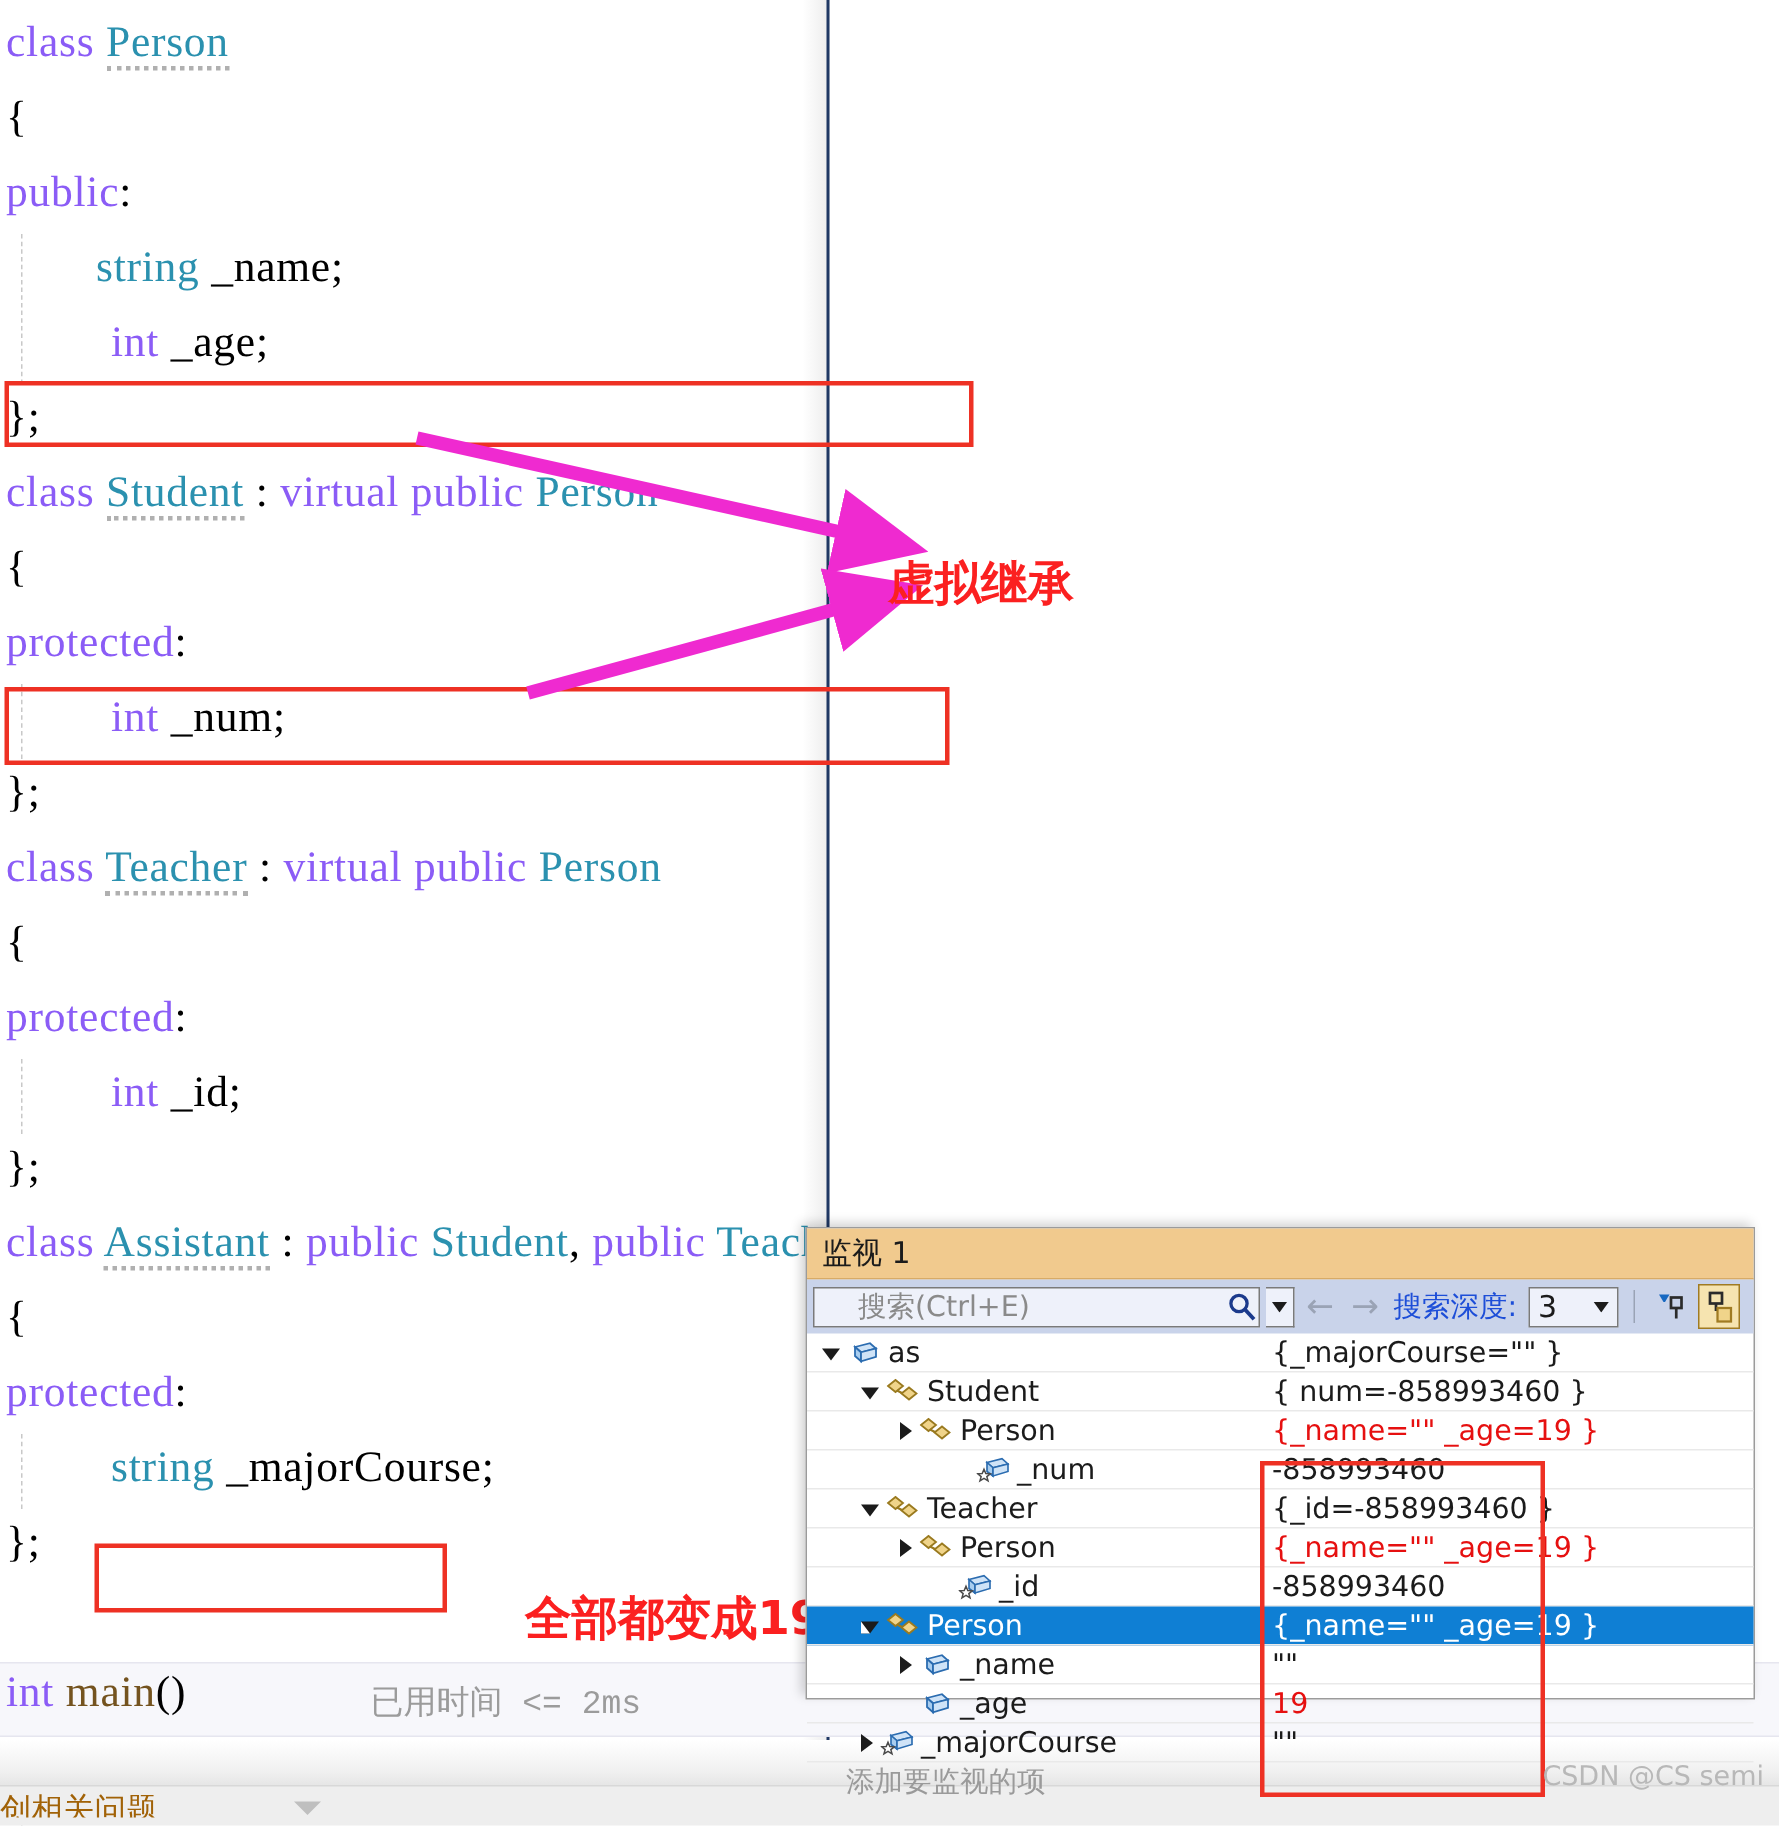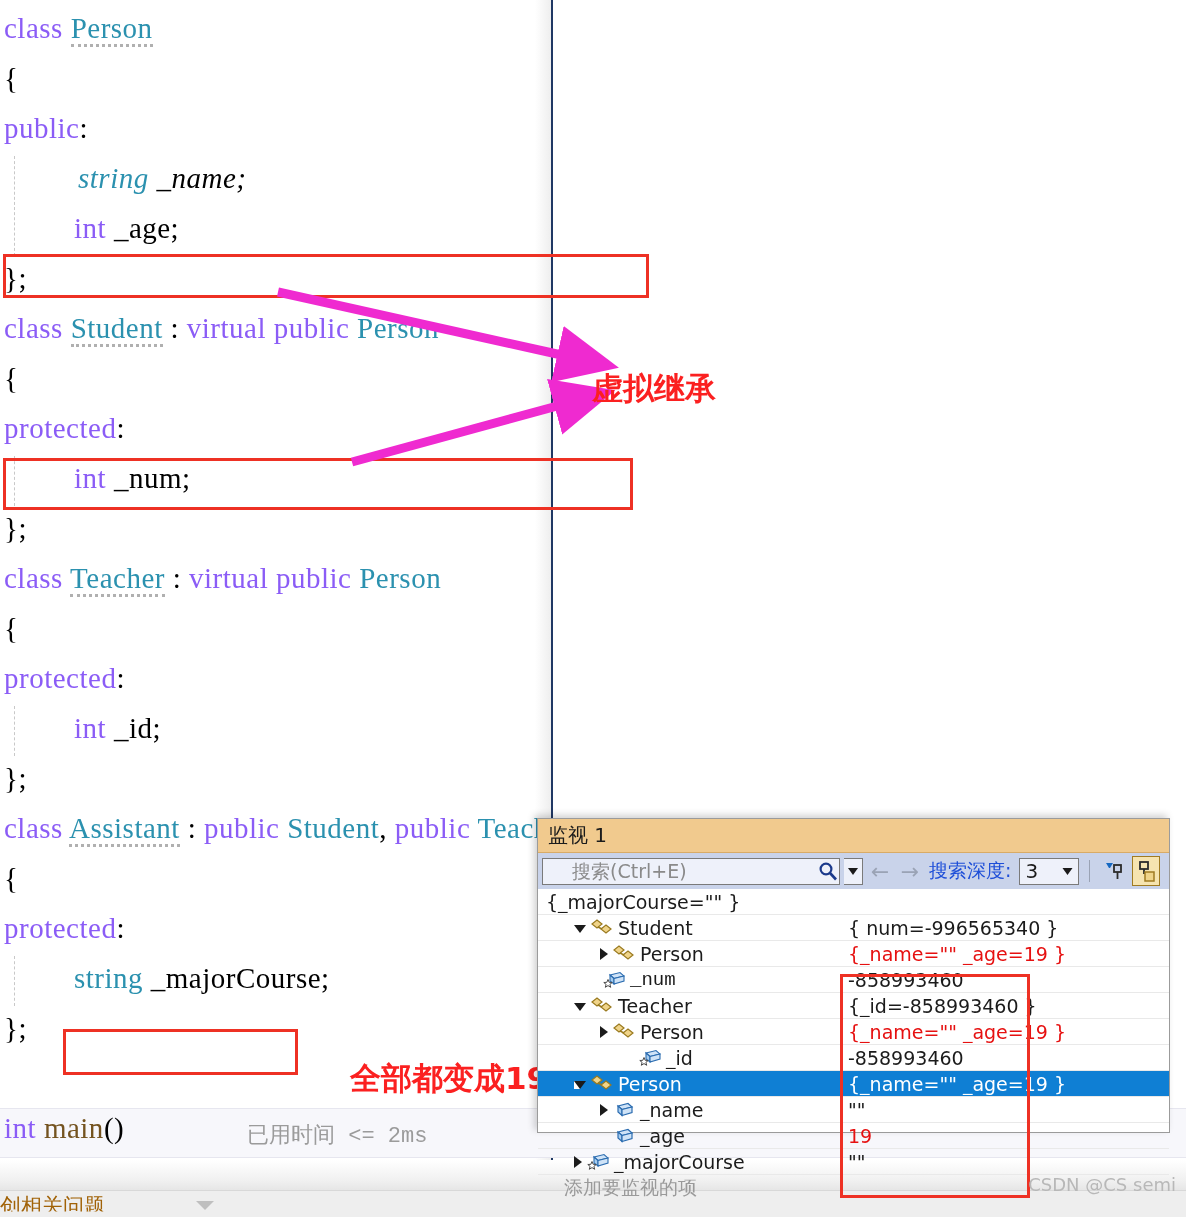--- a/index.html
+++ b/index.html
@@ -176,21 +176,21 @@
 
   <div class="editor-right-edge"></div>
   <div class="editor-scroll-line"></div>
 
   <div class="curline" style="top:1108px;"></div>
 
   <div id="code-lines">
       <div class="ln" style="top: 12px; left: 4px;"><span class="kw">class </span><span class="typ squig">Person</span></div>
       <div class="ln" style="top: 62px; left: 4px;"><span class="pl">{</span></div>
       <div class="ln" style="top: 112px; left: 4px;"><span class="kw">public</span><span class="pl">:</span></div>
-      <div class="ln" style="top: 162px; left: 78px; font-style: italic;"><span class="typ">string </span><span class="pl">_name;</span></div>
+      <div class="ln" style="top: 162px; left: 64px;"><span class="typ">string </span><span class="pl">_name;</span></div>
       <div class="ln" style="top: 212px; left: 74px;"><span class="kw">int </span><span class="pl">_age;</span></div>
       <div class="ln" style="top: 262px; left: 4px;"><span class="pl">};</span></div>
       <div class="ln" style="top: 312px; left: 4px;"><span class="kw">class </span><span class="typ squig">Student</span><span class="pl"> : </span><span class="kw">virtual public </span><span class="typ">Person</span></div>
       <div class="ln" style="top: 362px; left: 4px;"><span class="pl">{</span></div>
       <div class="ln" style="top: 412px; left: 4px;"><span class="kw">protected</span><span class="pl">:</span></div>
       <div class="ln" style="top: 462px; left: 74px;"><span class="kw">int </span><span class="pl">_num;</span></div>
       <div class="ln" style="top: 512px; left: 4px;"><span class="pl">};</span></div>
       <div class="ln" style="top: 562px; left: 4px;"><span class="kw">class </span><span class="typ squig">Teacher</span><span class="pl"> : </span><span class="kw">virtual public </span><span class="typ">Person</span></div>
       <div class="ln" style="top: 612px; left: 4px;"><span class="pl">{</span></div>
       <div class="ln" style="top: 662px; left: 4px;"><span class="kw">protected</span><span class="pl">:</span></div>
@@ -283,52 +283,63 @@
         <rect x="5" y="2" width="8" height="7" fill="none" stroke="#2b2b2b" stroke-width="1.8"></rect>
         <line x1="9" y1="9" x2="9" y2="14" stroke="#2b2b2b" stroke-width="1.8"></line>
         <rect x="10" y="12" width="9" height="9" fill="#f0d48a" stroke="#a07b22" stroke-width="1.5"></rect>
       </svg>
     </div>
   </div>
 
 
   <div class="rows" id="watch-rows">
       <div class="row">
+        <div class="cell-name" style="padding-left: 10px;">
+          <div class="twisty open"></div>
+          <span class="icon-holder">
+            <svg width="20" height="16" viewBox="0 0 20 16">
+              <path d="M4,4 L14,1.5 L18,5 L8,7.5 z" fill="#cfe3f7" stroke="#2b6cb0" stroke-width="1.2"></path>
+              <path d="M4,4 L4,10 L8,13.5 L8,7.5 z" fill="#a8cdef" stroke="#2b6cb0" stroke-width="1.2"></path>
+              <path d="M8,7.5 L18,5 L18,10.5 L8,13.5 z" fill="#cfe3f7" stroke="#2b6cb0" stroke-width="1.2"></path>
+            </svg>
+          </span>
+          <span>as</span>
+        </div>
         <div class="cell-val">{_majorCourse="" }</div>
       </div>
       <div class="row">
         <div class="cell-name" style="padding-left: 36px;">
           <div class="twisty open"></div>
           <span class="icon-holder">
             <svg width="22" height="17" viewBox="0 0 22 17">
               <path d="M1,5 L6,1 L11,5 L6,9 z" fill="#f0d48a" stroke="#9a7a1f" stroke-width="1.2"></path>
               <path d="M10,10 L15,6 L20,10 L15,14 z" fill="#f0d48a" stroke="#9a7a1f" stroke-width="1.2"></path>
               <line x1="7" y1="8" x2="11" y2="10" stroke="#9a7a1f" stroke-width="1.4"></line>
             </svg>
           </span>
           <span>Student</span>
         </div>
-        <div class="cell-val">{ num=-996565340 }</div>
+        <div class="cell-val">{ num=-858993460 }</div>
       </div>
       <div class="row">
         <div class="cell-name" style="padding-left: 62px;">
           <div class="twisty "></div>
           <span class="icon-holder">
             <svg width="22" height="17" viewBox="0 0 22 17">
               <path d="M1,5 L6,1 L11,5 L6,9 z" fill="#f0d48a" stroke="#9a7a1f" stroke-width="1.2"></path>
               <path d="M10,10 L15,6 L20,10 L15,14 z" fill="#f0d48a" stroke="#9a7a1f" stroke-width="1.2"></path>
               <line x1="7" y1="8" x2="11" y2="10" stroke="#9a7a1f" stroke-width="1.4"></line>
             </svg>
           </span>
           <span>Person</span>
         </div>
         <div class="cell-val val-red">{_name="" _age=19 }</div>
       </div>
       <div class="row">
-        <div class="cell-name" style="padding-left: 52px; font-family: Liberation Mono, monospace;">
+        <div class="cell-name" style="padding-left: 100px;">
           <div class="twisty none"></div>
           <span class="icon-holder">
             <svg width="22" height="18" viewBox="0 0 22 18">
               <path d="M7,4 L17,1.5 L21,5 L11,7.5 z" fill="#cfe3f7" stroke="#2b6cb0" stroke-width="1.1"></path>
               <path d="M7,4 L7,10 L11,13 L11,7.5 z" fill="#a8cdef" stroke="#2b6cb0" stroke-width="1.1"></path>
               <path d="M11,7.5 L21,5 L21,10 L11,13 z" fill="#cfe3f7" stroke="#2b6cb0" stroke-width="1.1"></path>
               <path d="M5,8.5 L6.2,11.3 L9.2,11.5 L6.9,13.4 L7.7,16.3 L5,14.6 L2.3,16.3 L3.1,13.4 L0.8,11.5 L3.8,11.3 z" fill="#ffffff" stroke="#4a4a4a" stroke-width="1"></path>
             </svg>
           </span>
           <span>_num</span>

